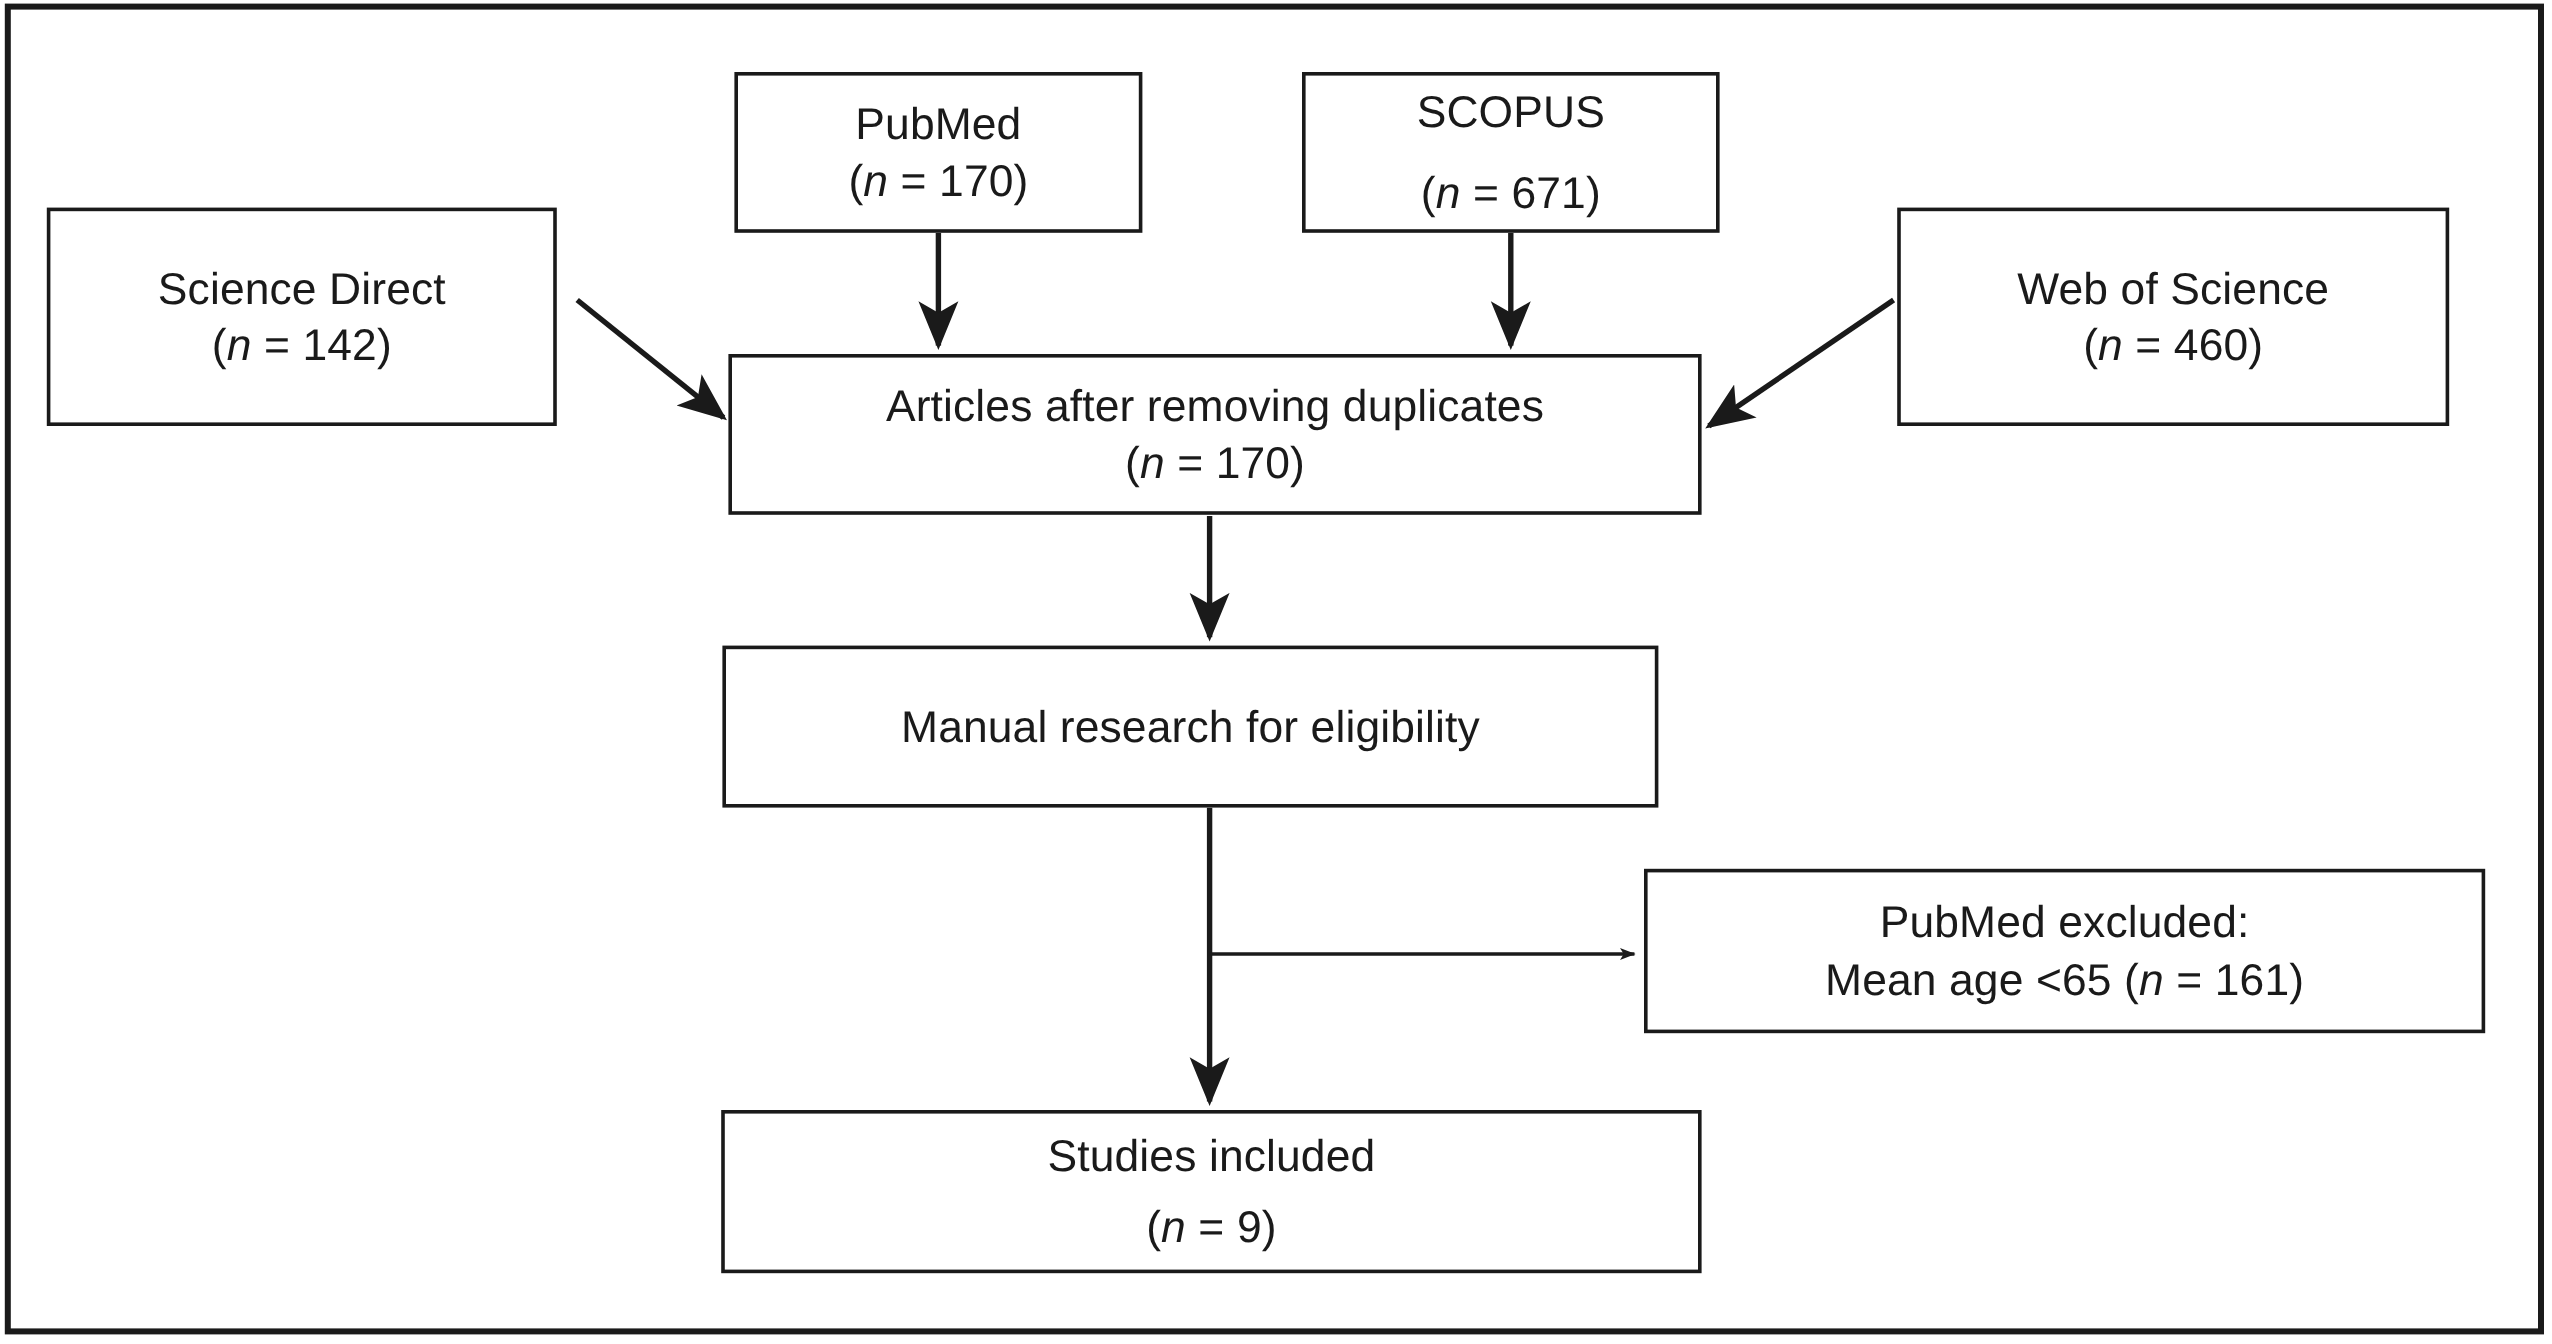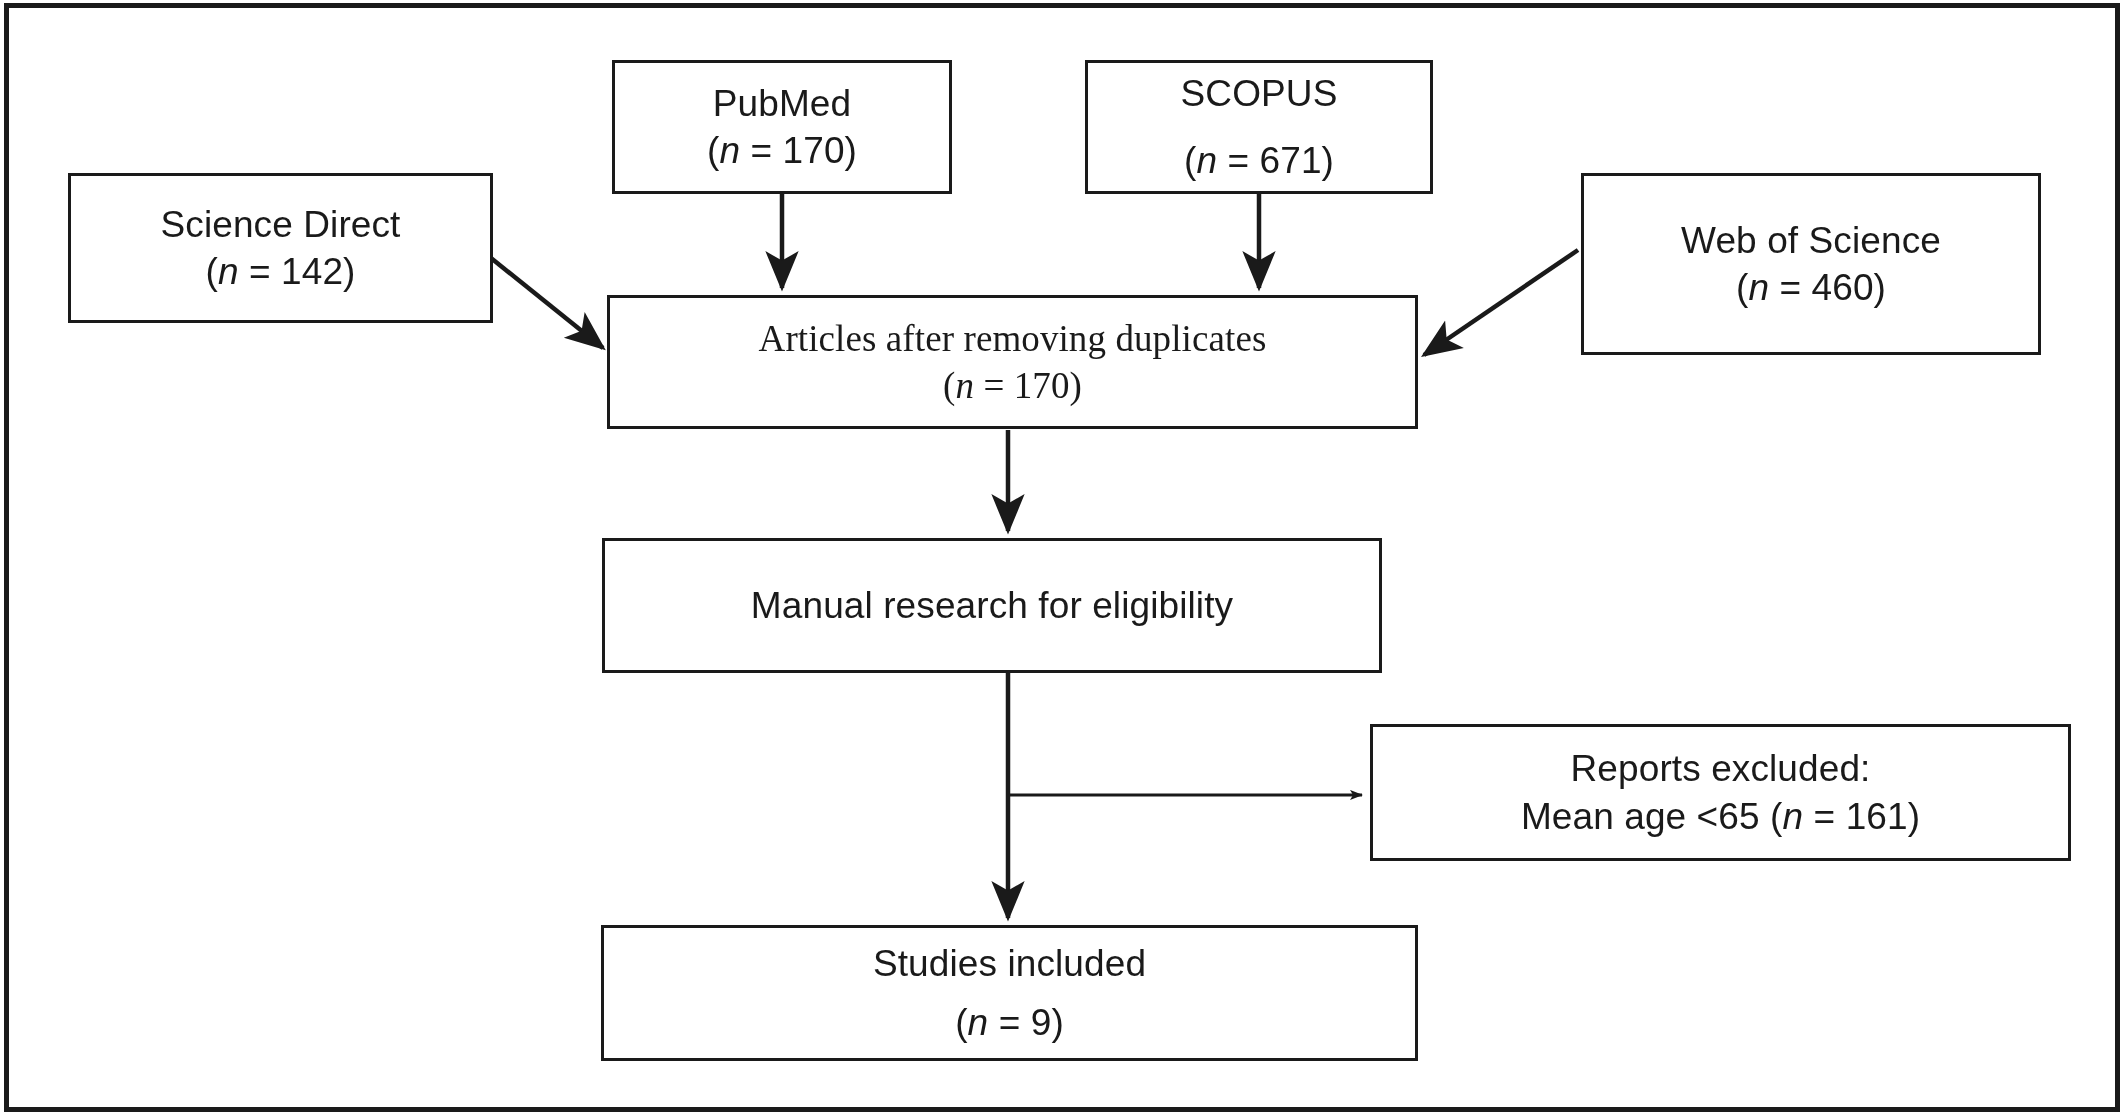--- a/index.html
+++ b/index.html
@@ -55,23 +55,23 @@
   .node-line {
     display: block;
     white-space: nowrap;
   }
   .node-line .ital {
     font-style: italic;
   }
   
   #box-pubmed        { left: 612px;  top: 60px;  width: 340px;  height: 134px; text-align: center; }
   #box-scopus        { left: 1085px; top: 60px;  width: 348px;  height: 134px; gap: 19px; }
-  #box-science-direct{ left: 68px;   top: 173px; width: 425px;  height: 150px; }
+  #box-science-direct{ left: 39px;   top: 173px; width: 425px;  height: 182px; }
   #box-web-of-science{ left: 1581px; top: 173px; width: 460px;  height: 182px; }
-  #box-duplicates    { left: 607px;  top: 295px; width: 811px;  height: 134px; font-family: Liberation Serif, serif; }
+  #box-duplicates    { left: 607px;  top: 295px; width: 811px;  height: 134px; }
   #box-manual        { left: 602px;  top: 538px; width: 780px;  height: 135px; }
   #box-excluded      { left: 1370px; top: 724px; width: 701px;  height: 137px; }
   #box-included      { left: 601px;  top: 925px; width: 817px;  height: 136px; gap: 12px; }
 </style>
 </head>
 <body>
 
 <div id="diagram-root">
 
   <div id="outer-frame"></div>
@@ -124,21 +124,21 @@
   <div class="node-box" id="box-duplicates">
     <span class="node-line">Articles after removing duplicates</span>
     <span class="node-line">(<span class="ital">n</span> = 170)</span>
   </div>
 
   <div class="node-box" id="box-manual">
     <span class="node-line">Manual research for eligibility</span>
   </div>
 
   <div class="node-box" id="box-excluded">
-    <span class="node-line">Reports excluded:</span>
+    <span class="node-line">PubMed excluded:</span>
     <span class="node-line">Mean age &lt;65 (<span class="ital">n</span> = 161)</span>
   </div>
 
   <div class="node-box" id="box-included">
     <span class="node-line">Studies included</span>
     <span class="node-line">(<span class="ital">n</span> = 9)</span>
   </div>
 
 </div>
 

